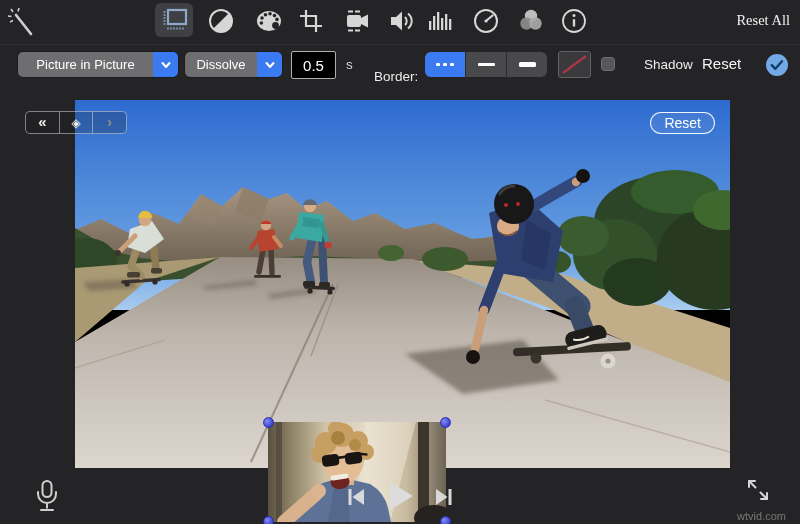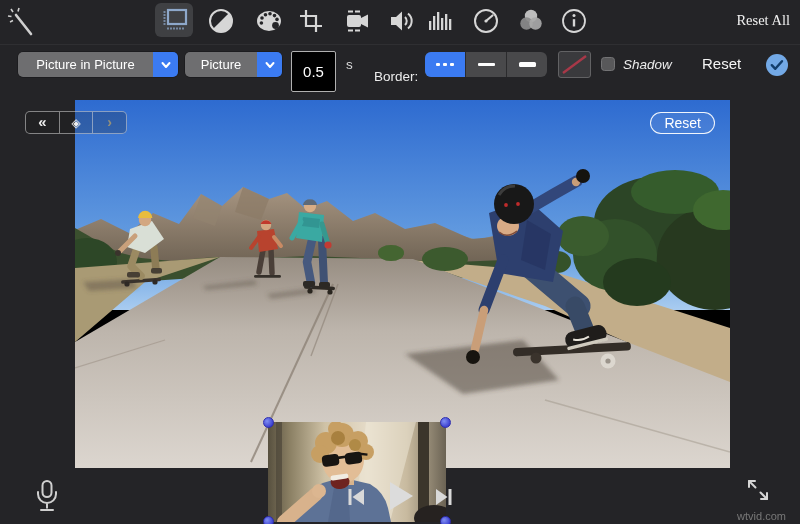--- a/index.html
+++ b/index.html
@@ -11,21 +11,21 @@
   .tool-icon{position:absolute;top:4px;width:34px;height:34px;display:flex;align-items:center;justify-content:center;}
   #tool-selected-box{position:absolute;left:155px;top:3px;width:38px;height:34px;background:#3f4043;border-radius:6px;
       display:flex;align-items:center;justify-content:center;}
   #reset-all{position:absolute;right:10px;top:12px;color:#f1f1f1;font-size:14.5px;font-family:Liberation Serif, serif;}
   
   #toolbar-settings{left:0;top:44px;width:800px;height:44px;}
   .dropdown{position:absolute;top:8px;height:25px;display:flex;border-radius:5px;overflow:hidden;
       box-shadow:0 0 0 0.5px rgba(0,0,0,0.4);}
   .dd-label{background:#6e6e70;color:#fff;font-size:13px;display:flex;align-items:center;justify-content:center;flex:1;}
   .dd-chev{width:25px;background:#3b7bf2;display:flex;align-items:center;justify-content:center;}
-  #duration-field{position:absolute;left:291px;top:7px;width:45px;height:41px;background:#000;
+  #duration-field{position:absolute;left:291px;top:7px;width:45px;height:28px;background:#000;
       border:1.5px solid #b0b0b0;border-radius:2px;color:#fff;font-size:15px;
       display:flex;align-items:center;justify-content:center;box-sizing:border-box;}
   .row-label{position:absolute;top:13px;color:#ececec;font-size:13.5px;}
   #seg-border{position:absolute;left:425px;top:8px;width:122px;height:25px;background:#49494b;border-radius:6px;
       display:flex;overflow:hidden;}
   .seg{flex:1;display:flex;align-items:center;justify-content:center;border-right:1px solid #2b2b2d;}
   .seg:last-child{border-right:none;}
   .seg.selected{background:#3b7bf2;}
   .dashes{display:flex;gap:3px;}
   .dash{width:4px;height:2.5px;background:#fff;border-radius:1px;}
@@ -184,21 +184,21 @@
   <div class="dropdown" style="left:18px;width:160px;">
     <div class="dd-label">Picture in Picture</div>
     <div class="dd-chev">
       <svg width="14" height="14" viewBox="0 0 14 14">
           <path d="M3.5,5 L7,9 L10.5,5" fill="none" stroke="#fff" stroke-width="2" stroke-linecap="round" stroke-linejoin="round"></path>
         </svg>
     </div>
   </div>
 
   <div class="dropdown" style="left:185px;width:97px;">
-    <div class="dd-label">Picture</div>
+    <div class="dd-label">Dissolve</div>
     <div class="dd-chev">
       <svg width="14" height="14" viewBox="0 0 14 14">
           <path d="M3.5,5 L7,9 L10.5,5" fill="none" stroke="#fff" stroke-width="2" stroke-linecap="round" stroke-linejoin="round"></path>
         </svg>
     </div>
   </div>
 
   <div id="duration-field">
     <span>0.5</span>
   </div>
@@ -221,21 +221,21 @@
     </div>
   </div>
 
   <div id="color-well">
     <svg width="31" height="25" viewBox="0 0 31 25">
       <line x1="4" y1="21" x2="27" y2="4" stroke="#a83848" stroke-width="2.4"></line>
     </svg>
   </div>
 
   <div id="shadow-checkbox"></div>
-  <div class="row-label" style="left:623px;font-style:italic;">Shadow</div>
+  <div class="row-label" style="left:644px;">Shadow</div>
 
   <div id="reset-btn">Reset</div>
 
   <div id="confirm-circle">
     <svg width="24" height="24" viewBox="0 0 24 24">
       <circle cx="12" cy="12" r="11" fill="#73a9e6"></circle>
       <path d="M6.8,12.2 L10.3,15.8 L17,8.2" fill="none" stroke="#123d6b" stroke-width="2.4" stroke-linecap="round" stroke-linejoin="round"></path>
     </svg>
   </div>
 </div>

